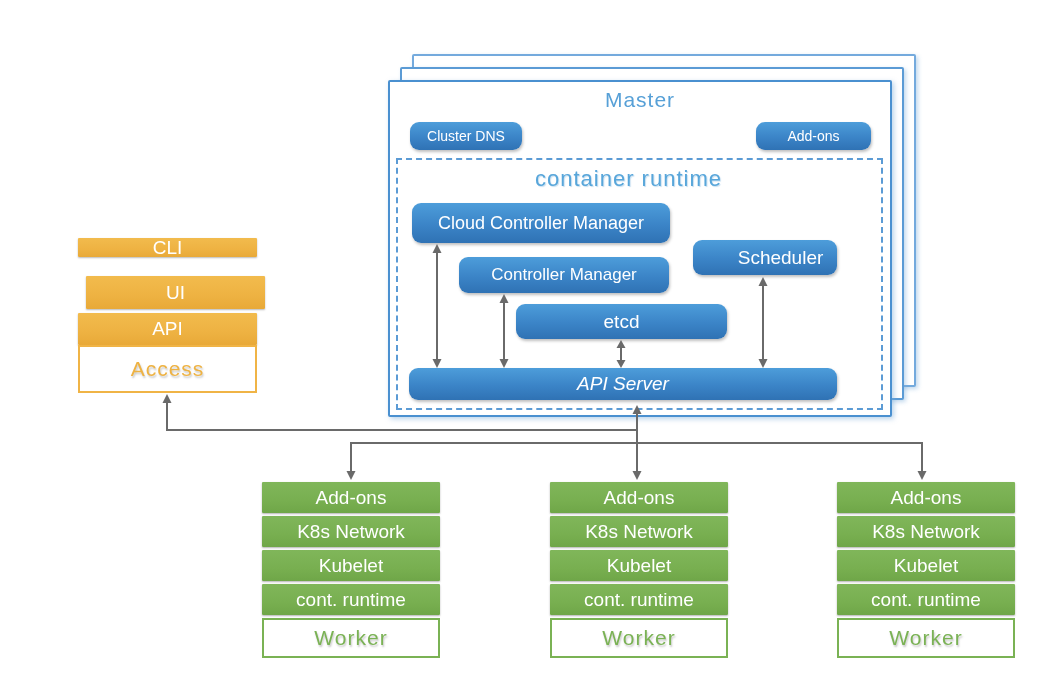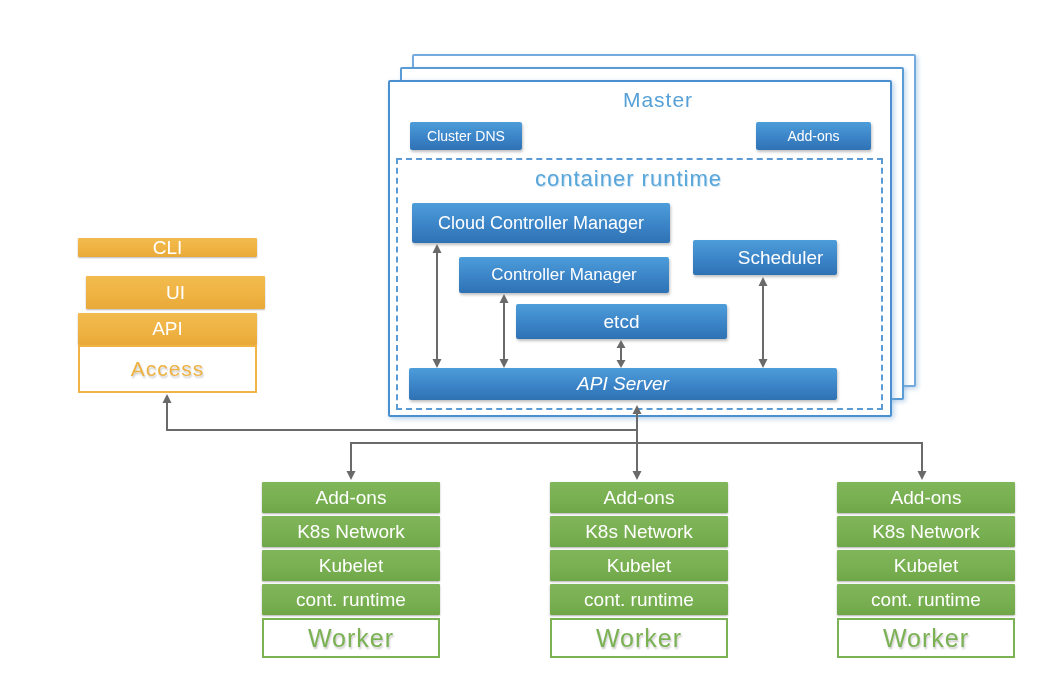--- a/index.html
+++ b/index.html
@@ -9,47 +9,47 @@
   }
   
   .sheet{position:absolute;width:504px;height:333px;background:#ffffff;
     border:2px solid #5b9bd5;box-sizing:border-box;border-radius:2px;
     box-shadow:2px 2px 4px rgba(120,170,215,0.45);}
   .sheet.back{border-color:#74aadd;}
   .master-box{position:absolute;left:388px;top:80px;width:504px;height:337px;
     background:#ffffff;border:2px solid #4a90d0;box-sizing:border-box;border-radius:2px;
     box-shadow:2px 2px 5px rgba(120,170,215,0.5);}
   .master-title{position:absolute;left:388px;top:88px;width:504px;text-align:center;
-    font-size:21px;letter-spacing:1px;color:#57a0d7;margin-left:18px;}
+    font-size:21px;letter-spacing:1px;color:#57a0d7;}
   .dashed-box{position:absolute;left:396px;top:158px;width:487px;height:252px;
     border:2px dashed #5b9bd5;box-sizing:border-box;}
   .runtime-title{position:absolute;left:385px;top:166px;width:487px;text-align:center;
     font-size:22px;letter-spacing:1px;color:#58a6da;text-shadow:1px 1px 1px rgba(160,200,230,0.6);}
   
-  .bluebox{position:absolute;box-sizing:border-box;border-radius:2px;
+  .bluebox{position:absolute;box-sizing:border-box;border-radius:9px;
     background:linear-gradient(180deg,#4d9dda 0%,#3b84c7 55%,#2f72b4 100%);
     color:#ffffff;display:flex;align-items:center;justify-content:center;
     box-shadow:1px 2px 3px rgba(0,0,0,0.25);}
   
   .orow{position:absolute;left:0;width:179px;box-sizing:border-box;border-radius:1px;
     background:linear-gradient(180deg,#f2bb4d 0%,#eeb242 60%,#e8a938 100%);
     color:#ffffff;display:flex;align-items:center;justify-content:center;font-size:19px;
     box-shadow:0 1px 2px rgba(0,0,0,0.28);}
   .obase{position:absolute;left:0;width:179px;box-sizing:border-box;background:#ffffff;
     border:2px solid #f0b446;color:#eeb242;display:flex;align-items:center;justify-content:center;
     font-size:21px;letter-spacing:1px;text-shadow:1px 2px 2px rgba(100,100,100,0.35);}
   
   .worker-stack{position:absolute;top:482px;width:178px;height:176px;}
   .wrow{position:absolute;left:0;width:178px;height:31px;box-sizing:border-box;border-radius:1px;
     background:linear-gradient(180deg,#80b65a 0%,#78af50 60%,#6fa648 100%);
     color:#ffffff;display:flex;align-items:center;justify-content:center;font-size:19px;
     box-shadow:0 1px 2px rgba(0,0,0,0.3);}
   .wbase{position:absolute;left:0;top:136px;width:178px;height:40px;box-sizing:border-box;
     background:#ffffff;border:2px solid #7ab254;color:#7ab254;
-    display:flex;align-items:center;justify-content:center;font-size:25px;letter-spacing:1px;
+    display:flex;align-items:center;justify-content:center;font-size:21px;letter-spacing:1px;
     text-shadow:1px 2px 2px rgba(100,100,100,0.35);}
   
   svg.arrows{position:absolute;left:0;top:0;width:1040px;height:690px;pointer-events:none;}
 </style>
 </head>
 <body>
 
 <div class="canvas">
 
   <div class="sheet back" style="left:412px;top:54px;"></div>

